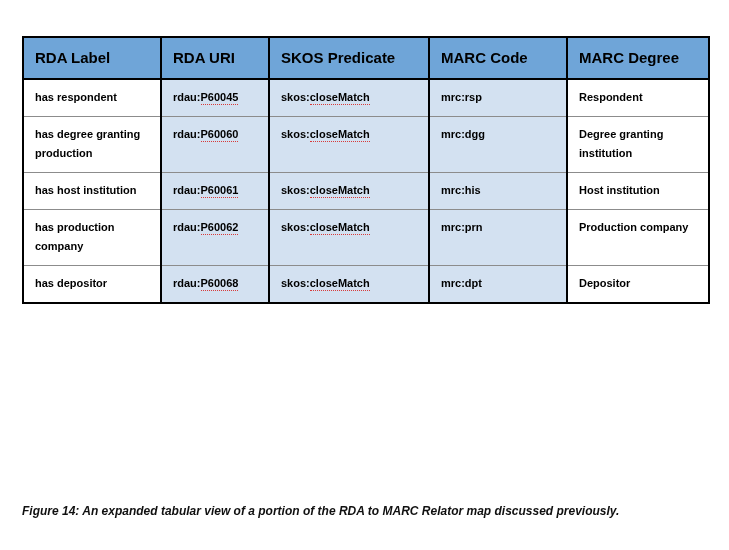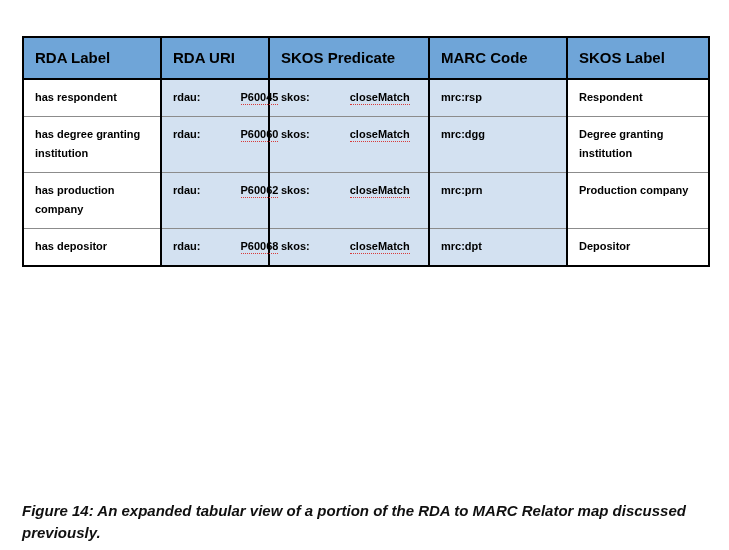--- a/index.html
+++ b/index.html
@@ -74,30 +74,29 @@
     background: #d3e1f1;
   }
   .map-table tbody td.plain {
     background: #ffffff;
   }
 
   
   .sp {
     border-bottom: 1px dotted #d83a3a;
     padding-bottom: 1px;
-    margin-left: 40px;
   }
 
   
   .caption {
     position: absolute;
     left: 22px;
     top: 492px;
     width: 686px;
-    font-size: 15px;
+    font-size: 12px;
     line-height: 22px;
     font-style: italic;
     font-weight: bold;
     color: #101010;
   }
 </style>
 </head>
 <body>
 
 <div class="figure-wrap">
@@ -109,37 +108,44 @@
       <col class="c-skos">
       <col class="c-marc-code">
       <col class="c-marc-label">
     </colgroup>
     <thead>
       <tr>
         <th>RDA Label</th>
         <th>RDA URI</th>
         <th>SKOS Predicate</th>
         <th>MARC Code</th>
-        <th>SKOS Label</th>
+        <th>MARC Degree</th>
       </tr>
     </thead>
     <tbody id="table-body">
         <tr>
           <td class="plain">has respondent</td>
           <td class="shaded"><span>rdau:</span><span class="sp">P60045</span></td>
           <td class="shaded"><span>skos:</span><span class="sp">closeMatch</span></td>
           <td class="shaded">mrc:rsp</td>
           <td class="plain">Respondent</td>
         </tr>
         <tr>
-          <td class="plain">has degree granting institution</td>
+          <td class="plain">has degree granting production</td>
           <td class="shaded"><span>rdau:</span><span class="sp">P60060</span></td>
           <td class="shaded"><span>skos:</span><span class="sp">closeMatch</span></td>
           <td class="shaded">mrc:dgg</td>
           <td class="plain">Degree granting institution</td>
+        </tr>
+        <tr>
+          <td class="plain">has host institution</td>
+          <td class="shaded"><span>rdau:</span><span class="sp">P60061</span></td>
+          <td class="shaded"><span>skos:</span><span class="sp">closeMatch</span></td>
+          <td class="shaded">mrc:his</td>
+          <td class="plain">Host institution</td>
         </tr>
         <tr>
           <td class="plain">has production company</td>
           <td class="shaded"><span>rdau:</span><span class="sp">P60062</span></td>
           <td class="shaded"><span>skos:</span><span class="sp">closeMatch</span></td>
           <td class="shaded">mrc:prn</td>
           <td class="plain">Production company</td>
         </tr>
         <tr>
           <td class="plain">has depositor</td>

